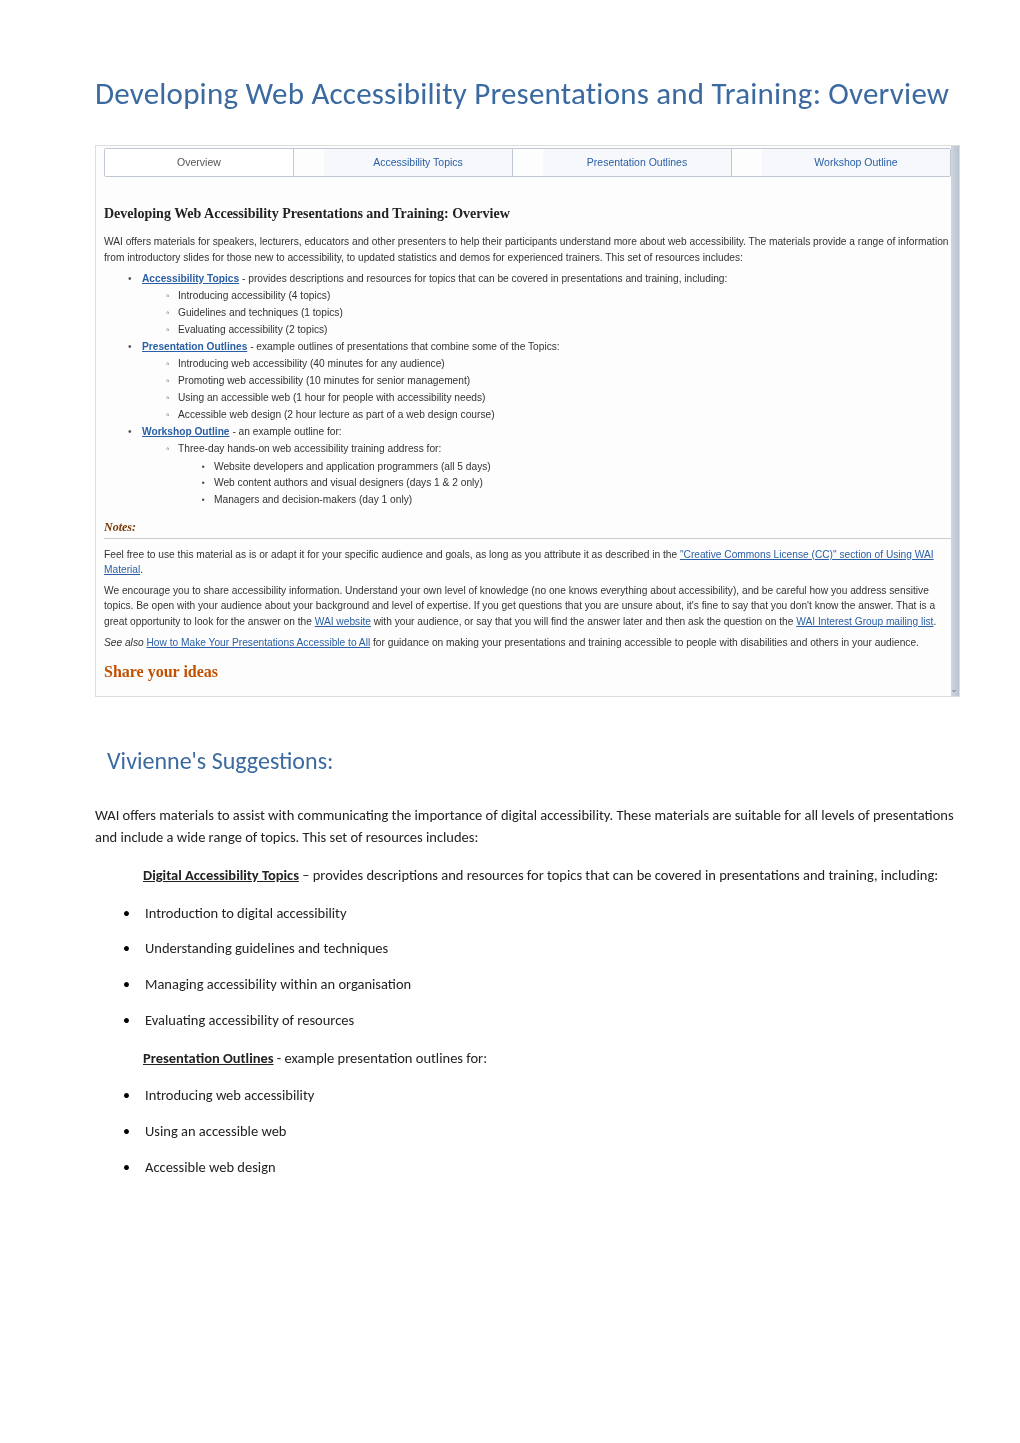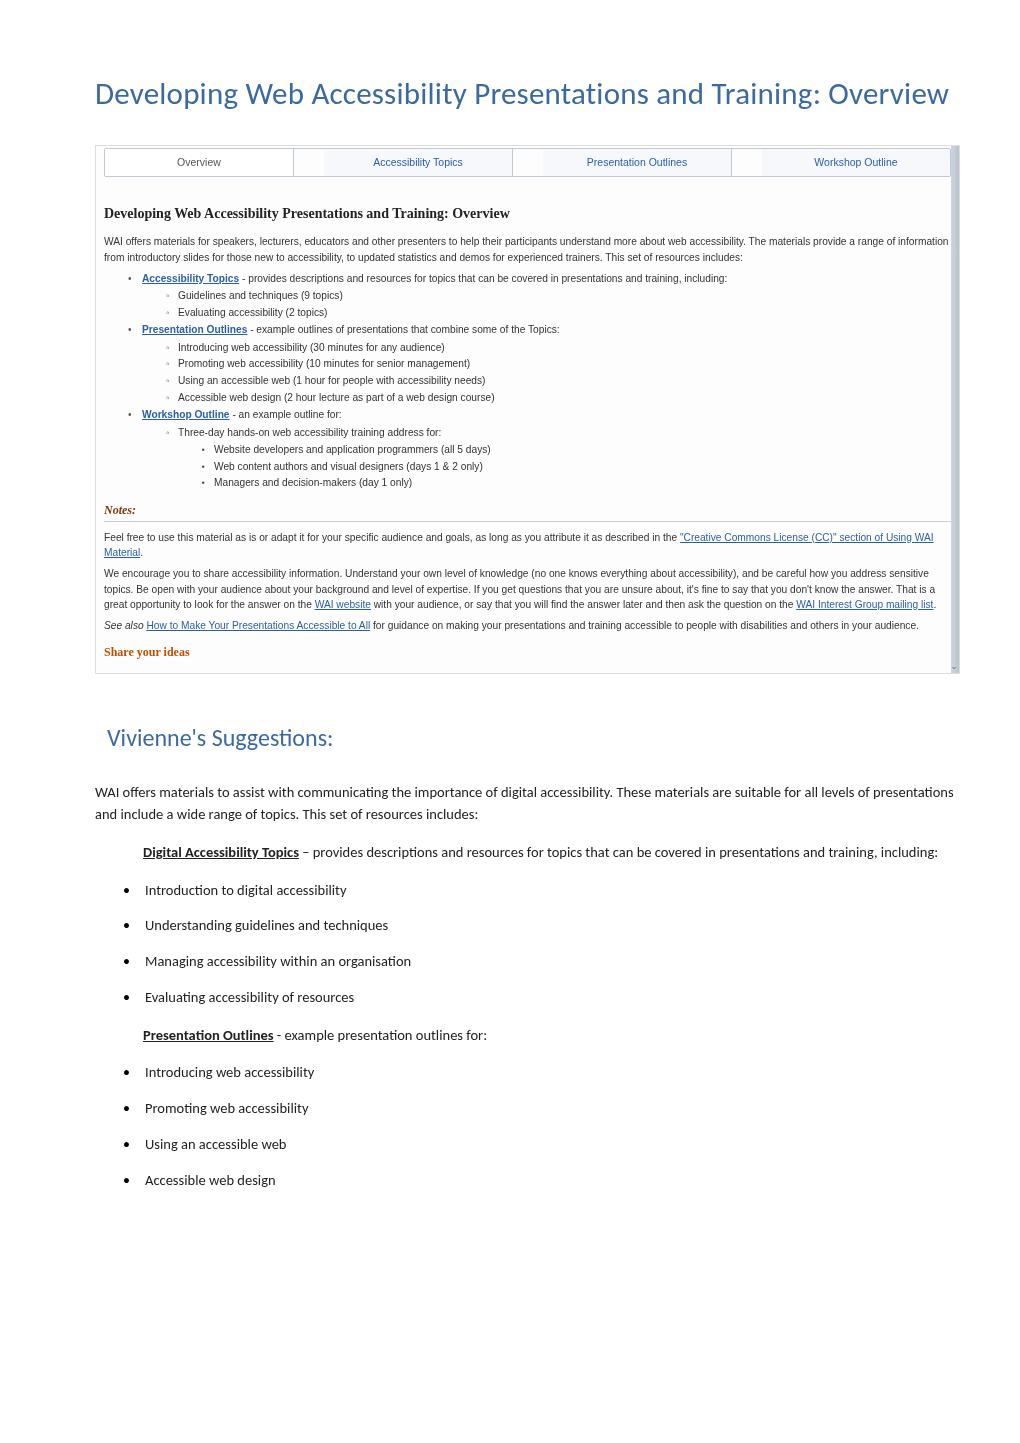--- a/index.html
+++ b/index.html
@@ -86,21 +86,21 @@
     color: #7a3a09;
     font-size: 12px;
     border-bottom: 1px solid #ccc;
     padding-bottom: 2px;
     margin: 8px 0 8px 0;
   }
   .share {
     font-family: Georgia, "Times New Roman", serif;
     font-weight: bold;
     color: #c05000;
-    font-size: 12px;
+    font-size: 16px;
     margin-top: 10px;
   }
   .chev {
     position: absolute;
     right: 1px;
     bottom: 0;
     width: 8px;
     height: 14px;
     color: #6a7a90;
     font-size: 9px;
@@ -151,28 +151,29 @@
       <div class="tab">Workshop Outline</div>
     </div>
 
     <div class="sc-h2">Developing Web Accessibility Presentations and Training: Overview</div>
     <p class="sc-para">WAI offers materials for speakers, lecturers, educators and other presenters to help their participants understand more about web accessibility. The materials provide a range of information from introductory slides for those new to accessibility, to updated statistics and demos for experienced trainers. This set of resources includes:</p>
 
     <ul class="sc-ul">
       <li>
         <span class="sc-link sc-bold">Accessibility Topics</span><span> - provides descriptions and resources for topics that can be covered in presentations and training, including:</span>
         <ul class="sc-sub circ">
-          <li>Guidelines and techniques (9 topics)</li>
+          <li>Introducing accessibility (4 topics)</li>
+          <li>Guidelines and techniques (1 topics)</li>
           <li>Evaluating accessibility (2 topics)</li>
         </ul>
       </li>
       <li>
         <span class="sc-link sc-bold">Presentation Outlines</span><span> - example outlines of presentations that combine some of the Topics:</span>
         <ul class="sc-sub circ">
-          <li>Introducing web accessibility (30 minutes for any audience)</li>
+          <li>Introducing web accessibility (40 minutes for any audience)</li>
           <li>Promoting web accessibility (10 minutes for senior management)</li>
           <li>Using an accessible web (1 hour for people with accessibility needs)</li>
           <li>Accessible web design (2 hour lecture as part of a web design course)</li>
         </ul>
       </li>
       <li>
         <span class="sc-link sc-bold">Workshop Outline</span><span> - an example outline for:</span>
         <ul class="sc-sub circ">
           <li>
             <span>Three-day hands-on web accessibility training address for:</span>
@@ -215,16 +216,15 @@
   <li>Understanding guidelines and techniques</li>
   <li>Managing accessibility within an organisation</li>
   <li>Evaluating accessibility of resources</li>
 </ul>
 
 <p class="body-p">
   <span class="bold-under">Presentation Outlines</span><span> - example presentation outlines for:</span>
 </p>
 <ul class="body-ul">
   <li>Introducing web accessibility</li>
-  <li>Promoting web accessibility</li>
   <li>Using an accessible web</li>
   <li>Accessible web design</li>
 </ul>
 
 </body></html>

